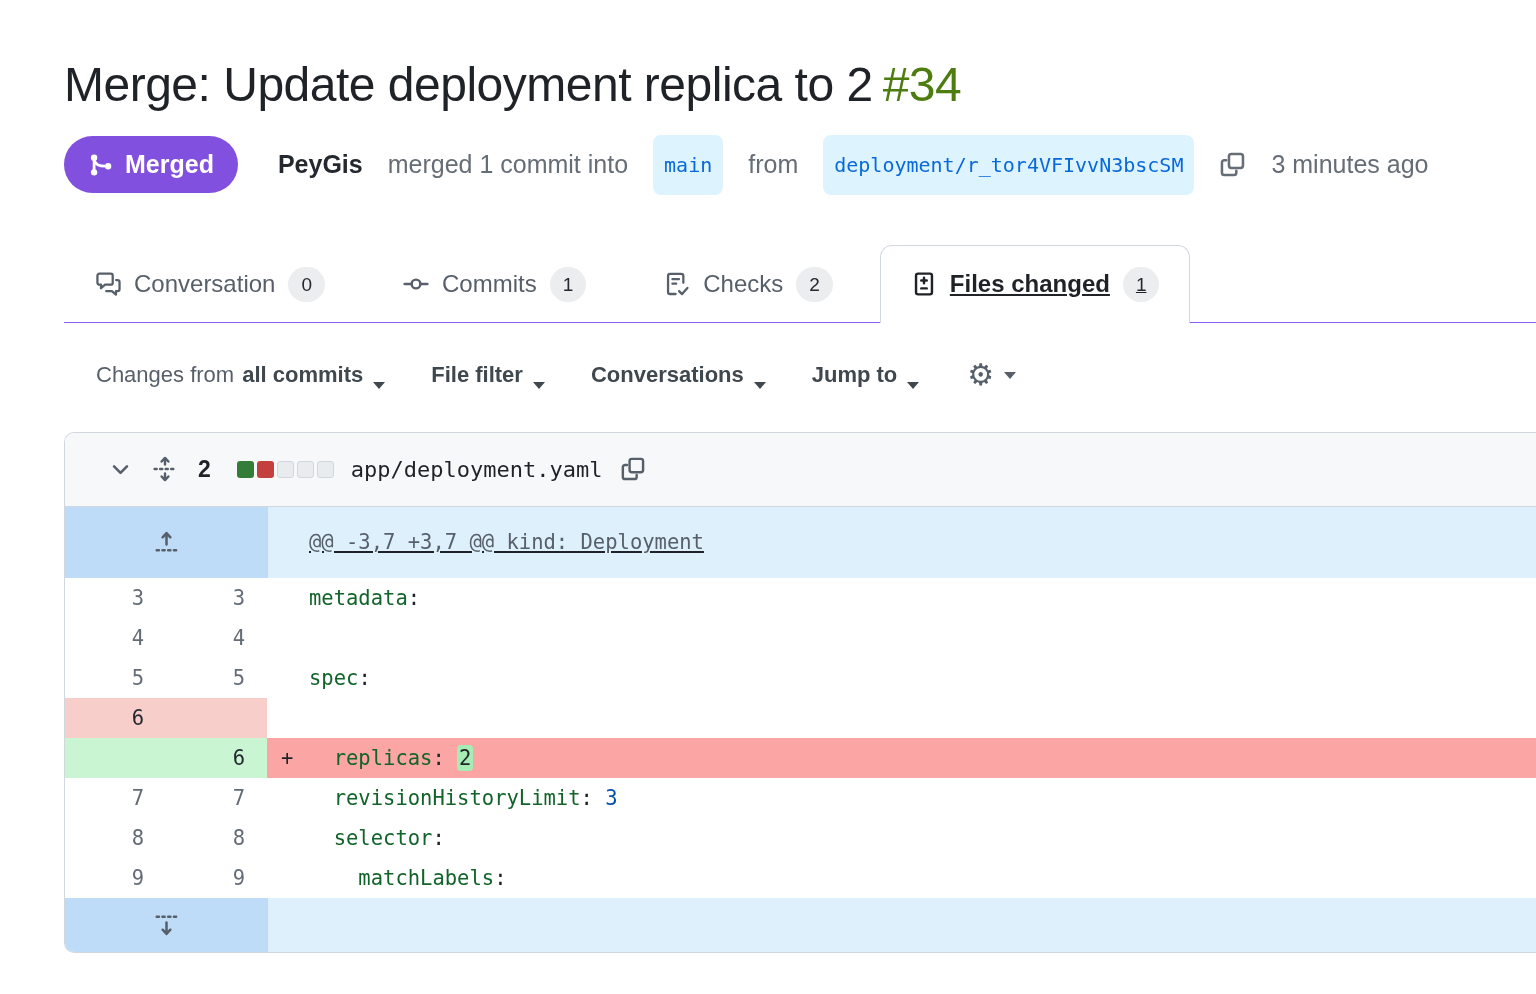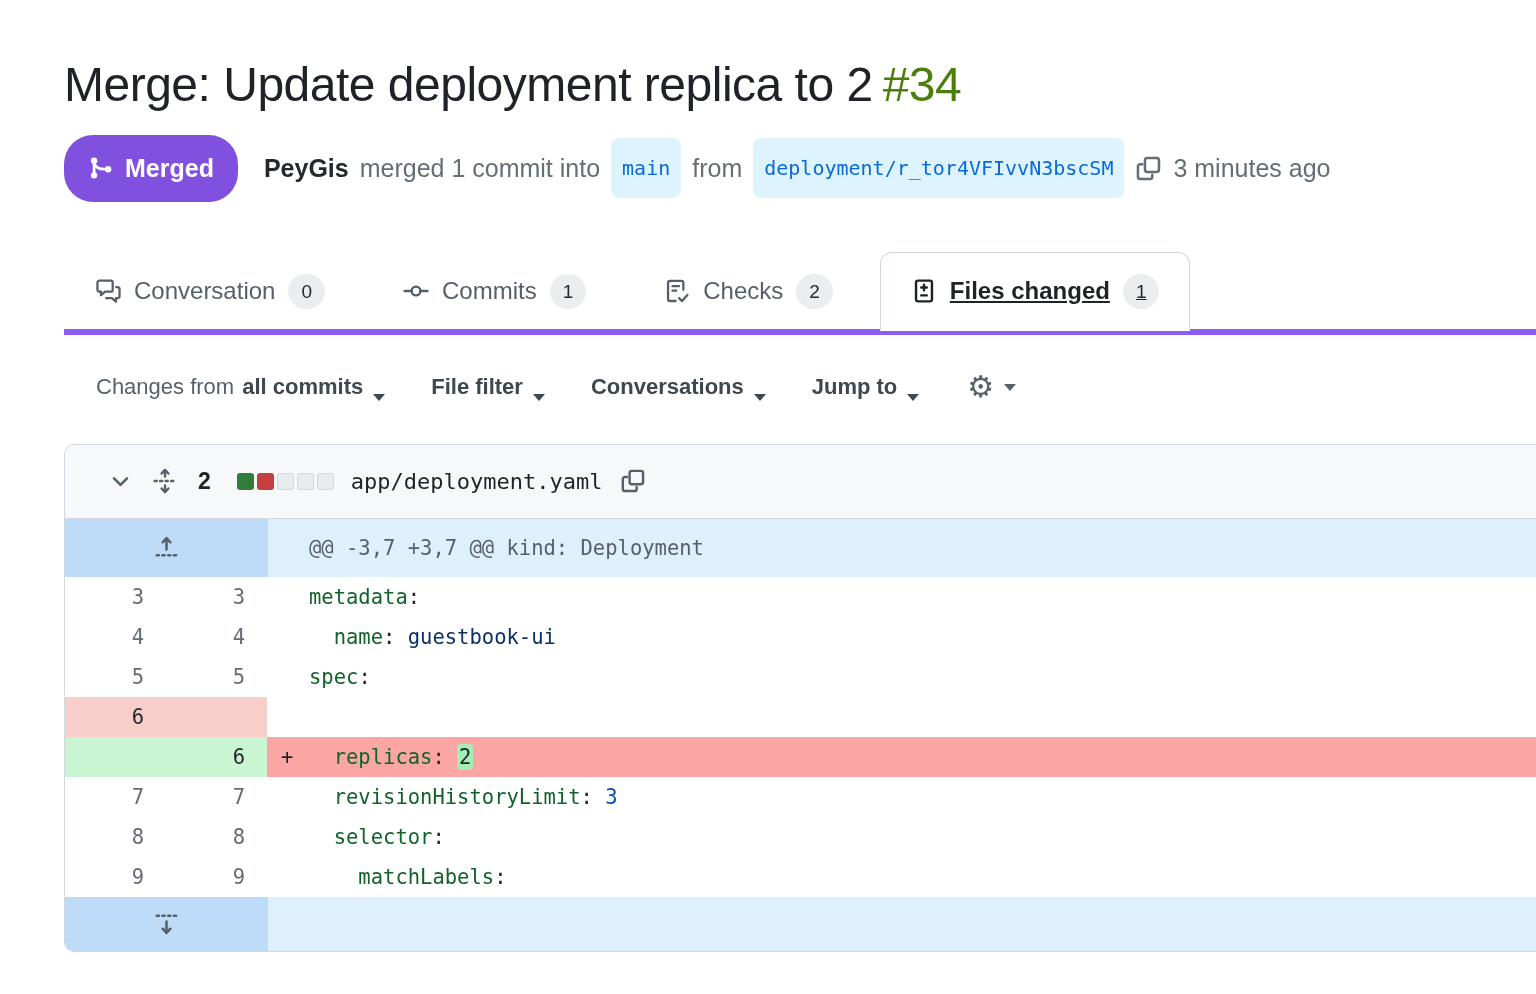--- a/index.html
+++ b/index.html
@@ -13,37 +13,37 @@
 
   
   .pr-header { padding:56px 64px 0 64px; }
   .pr-title { margin:0; font-size:48px; font-weight:400; line-height:1.2; letter-spacing:-0.5px; color:#1f2328; white-space:nowrap; }
   .pr-title .pr-number { color:#4d7c0f; margin-left:10px; }
 
   .meta-row { margin-top:21px; display:flex; align-items:center; }
   .merged-badge {
     display:inline-flex; align-items:center; gap:11px;
     background:#8250df; color:#fff;
-    height:67px; padding:0 24px; border-radius:29px;
+    height:57px; padding:0 24px; border-radius:29px;
     font-size:25px; font-weight:bold;
   }
   .merged-badge svg { width:26px; height:26px; }
   .meta-desc { margin-left:26px; display:flex; align-items:center; font-size:25px; color:#656d76; }
-  .meta-desc > * { margin-right:11px; }
+  .meta-desc > * { margin-right:11px;margin-left:14px; }
   .meta-author { font-weight:bold; color:#24292f; text-decoration:none; }
   .branch-pill {
     font-family:"DejaVu Sans Mono", monospace;
     font-size:20px; color:#0969da; background:#ddf4ff;
     padding:18px 11px; border-radius:8px; text-decoration:none;
   }
   .copy-btn { background:none; border:none; padding:0; cursor:pointer; color:#656d76; display:inline-flex; }
   .copy-btn svg { width:27px; height:27px; }
 
   
-  .tabs { margin-top:50px; margin-left:64px; display:flex; align-items:flex-end; border-bottom:6px solid #8b5cf6; }
+  .tabs { margin-top:50px; margin-left:64px; display:flex; align-items:flex-end; border-bottom:1px solid #8b5cf6; }
   .tab {
     display:flex; align-items:center; gap:13px;
     padding:0 30px; height:78px;
     font-size:24px; color:#57606a; text-decoration:none;
     border:1px solid transparent; border-bottom:none;
     border-radius:12px 12px 0 0; margin-bottom:-1px; background:transparent;
   }
   .tab + .tab { margin-left:16px; }
   .tab svg { width:26px; height:26px; flex:none; }
   .tab.active { background:#fff; border-color:#d0d7de; color:#1f2328; font-weight:bold;
@@ -85,21 +85,21 @@
   .dsq { width:17px; height:17px; border-radius:3px; margin-right:3px; display:inline-block; }
   .dsq.added   { background:#347d39; }
   .dsq.deleted { background:#c4403e; }
   .dsq.neutral { background:#e9ecef; border:1px solid #d0d7de; }
   .file-path { margin-left:14px; font-size:22px; color:#1f2328; text-decoration:none; }
   .copy-path-btn { margin-left:18px; }
   .copy-path-btn svg { width:26px; height:26px; }
 
   
   .diff-table { font-family:"DejaVu Sans Mono", monospace; font-size:20.5px; }
-  .hunk-row { display:flex; height:58px; }
+  .hunk-row { display:flex; height:71px;text-decoration:underline; }
   .hunk-gutter { width:203px; flex:none; background:#bedcf8; display:flex; align-items:center; justify-content:center; border:none; cursor:pointer; color:#57606a; }
   .hunk-gutter svg { width:27px; height:27px; }
   .hunk-content { flex:1; background:#ddf0fc; color:#57606a; display:flex; align-items:center; padding-left:41px; white-space:pre; }
 
   .code-row { display:flex; height:40px; line-height:40px; }
   .ln { width:101px; flex:none; text-align:right; padding-right:22px; color:#636c76; cursor:pointer; }
   .code-cell { flex:1; white-space:pre; padding-left:14px; color:#1f2328; }
   .sign { display:inline-block; width:28px; }
   .code-row.del .ln   { background:#f7ceca; color:#24292f; }
   .code-row.del .code-cell { background:#ffebe9; }
@@ -256,21 +256,20 @@
 
     <div id="diff-lines">
         <div class="code-row context">
           <div class="ln">3</div>
           <div class="ln">3</div>
           <div class="code-cell"><span class="sign"></span><span class="tok-ent">metadata</span><span class="tok-plain">:</span></div>
         </div>
         <div class="code-row context">
           <div class="ln">4</div>
           <div class="ln">4</div>
-          <div class="code-cell"><span class="sign"></span><span class="tok-ent">  name</span><span class="tok-plain">: </span><span class="tok-str">guestbook-ui</span></div>
         </div>
         <div class="code-row context">
           <div class="ln">5</div>
           <div class="ln">5</div>
           <div class="code-cell"><span class="sign"></span><span class="tok-ent">spec</span><span class="tok-plain">:</span></div>
         </div>
         <div class="code-row del">
           <div class="ln">6</div>
           <div class="ln"></div>
         </div>

